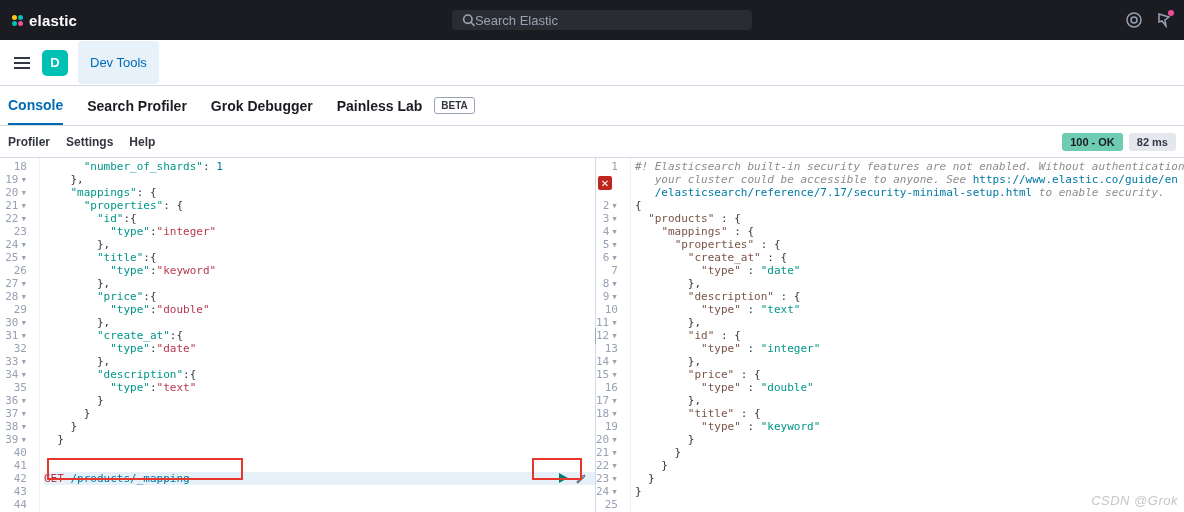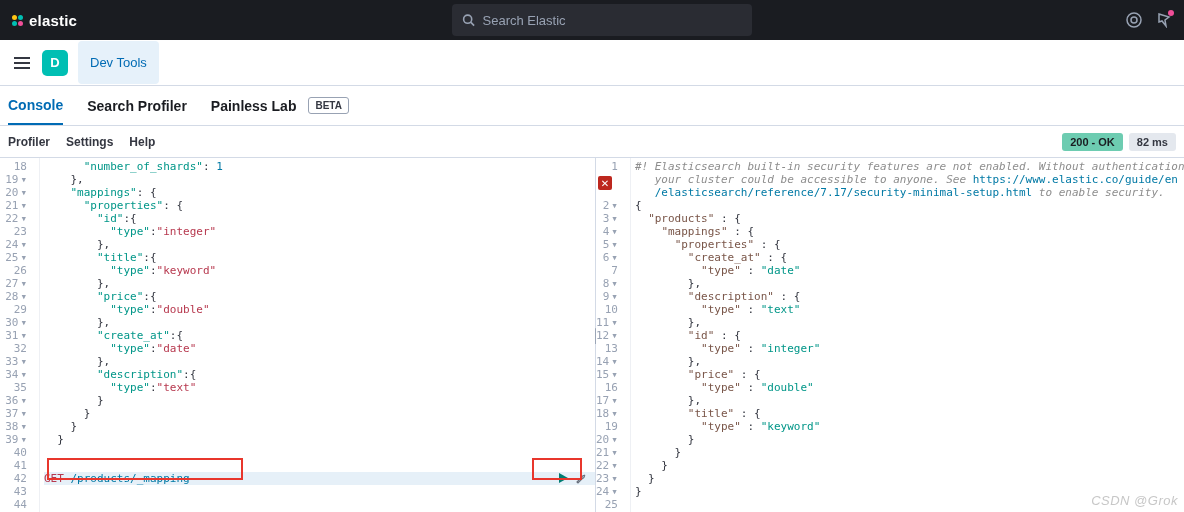--- a/index.html
+++ b/index.html
@@ -7,21 +7,21 @@
     
     
     .header { background: #1a1c21; height: 40px; display: flex; align-items: center; padding: 0 12px; }
     .logo-area { display: flex; align-items: center; gap: 6px; }
     .logo-dots { display: flex; gap: 1px; }
     .dot { width: 5px; height: 5px; border-radius: 50%; }
     .dot.y { background: #fec514; }
     .dot.t { background: #00bfb3; }
     .dot.p { background: #f04e98; }
     .logo-text { color: #fff; font-size: 15px; font-weight: 600; letter-spacing: 0.2px; }
-    .search-box { margin: 0 auto; width: 300px; height: 32px; background: #2a2c33; border-radius: 4px; display: flex; align-items: center; padding: 0 10px; gap: 8px; }
+    .search-box { margin: 0 auto; width: 300px; height: 20px; background: #2a2c33; border-radius: 4px; display: flex; align-items: center; padding: 0 10px; gap: 0; }
     .search-box input { background: transparent; border: 0; color: #98a2b3; font-size: 13px; outline: none; width: 100%; }
     .search-box input::placeholder { color: #98a2b3; }
     .header-icons { display: flex; gap: 14px; align-items: center; position: relative; }
     .header-icon { color: #98a2b3; width: 16px; height: 16px; cursor: pointer; position: relative; }
     .notif-dot { position:absolute; top:-2px; right:-2px; width:6px; height:6px; border-radius:50%; background:#f04e98; }
 
     
     .toolbar { height: 46px; border-bottom: 1px solid #d3dae6; display: flex; align-items: center; padding: 0 12px; gap: 10px; }
     .menu-icon { width: 20px; height: 20px; cursor: pointer; color:#343741; }
     .avatar { width: 26px; height: 26px; border-radius: 5px; background: #00bfb3; display:flex; align-items:center; justify-content:center; color:#fff; font-size:13px; font-weight:600; }
@@ -122,32 +122,33 @@
     </svg>
   <div class="avatar">
       <span>D</span>
     </div>
   <div class="breadcrumb-pill">Dev Tools</div>
 </div>
 
 <div class="tabs" id="tabs-container">
     <span class="tab active">Console</span>
     <span class="tab">Search Profiler</span>
+    <span class="tab">Grok Debugger</span>
     <span class="tab">Painless Lab</span>
     <span class="beta-badge">BETA</span>
   </div>
 
 <div class="subbar">
   <div class="subbar-left" id="subbar-left">
       <span class="subbar-item">Profiler</span>
       <span class="subbar-item">Settings</span>
       <span class="subbar-item">Help</span>
     </div>
   <div class="subbar-right">
-    <span class="status-ok">200 - OK</span>
+    <span class="status-ok">100 - OK</span>
     <span class="status-ms">82 ms</span>
   </div>
 </div>
 
 <div class="editor-area">
   <div class="pane left">
     <div class="editor-row">
       <div class="gutter" id="req-gutter">
           <div class="ln">18</div>
           <div class="ln">19<span class="fold">▾</span></div>

